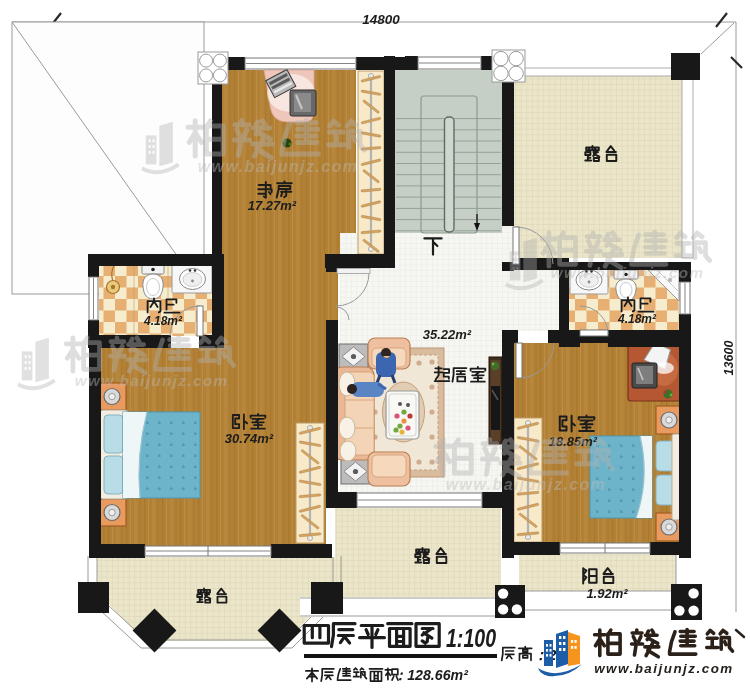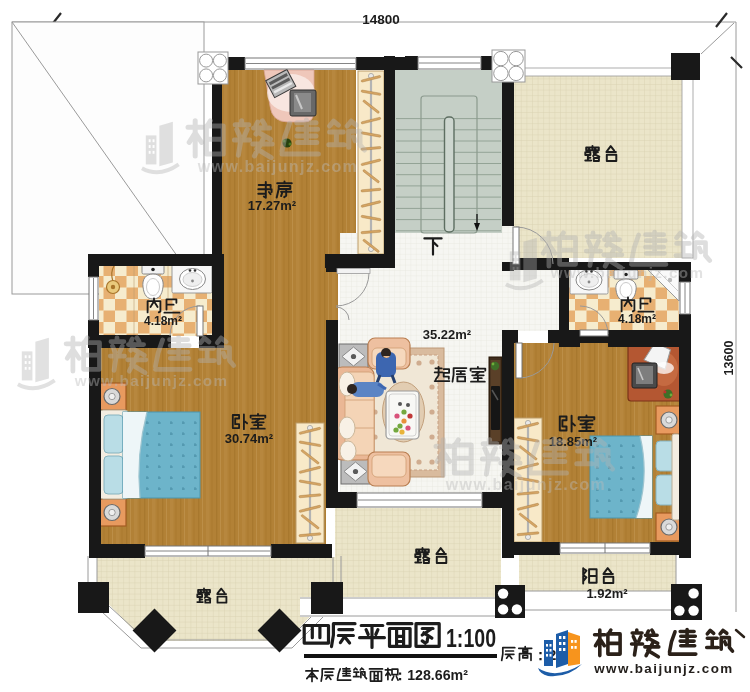--- a/index.html
+++ b/index.html
@@ -1,17 +1,17 @@
 <!DOCTYPE html>
 <html><head>
 <meta charset="utf-8">
 <title>floor plan</title>
 <style>
 html,body{margin:0;padding:0;background:#fff;}
-#plan{width:750px;height:692px;position:relative;overflow:hidden;font-family:"Liberation Sans",sans-serif;}
+#plan{width:750px;height:692px;position:relative;overflow:hidden;font-family:"Liberation Sans",sans-serif;font-style:italic;}
 </style>
 </head>
 <body>
 
 <div id="plan">
 <svg width="750" height="692" viewBox="0 0 750 692">
 <defs>
 <pattern id="wood" patternUnits="userSpaceOnUse" width="18" height="90">
   <rect width="18" height="90" fill="#b28136"></rect>
   <rect x="0" width="1.4" height="90" fill="#9e6f26" opacity="0.5"></rect>

